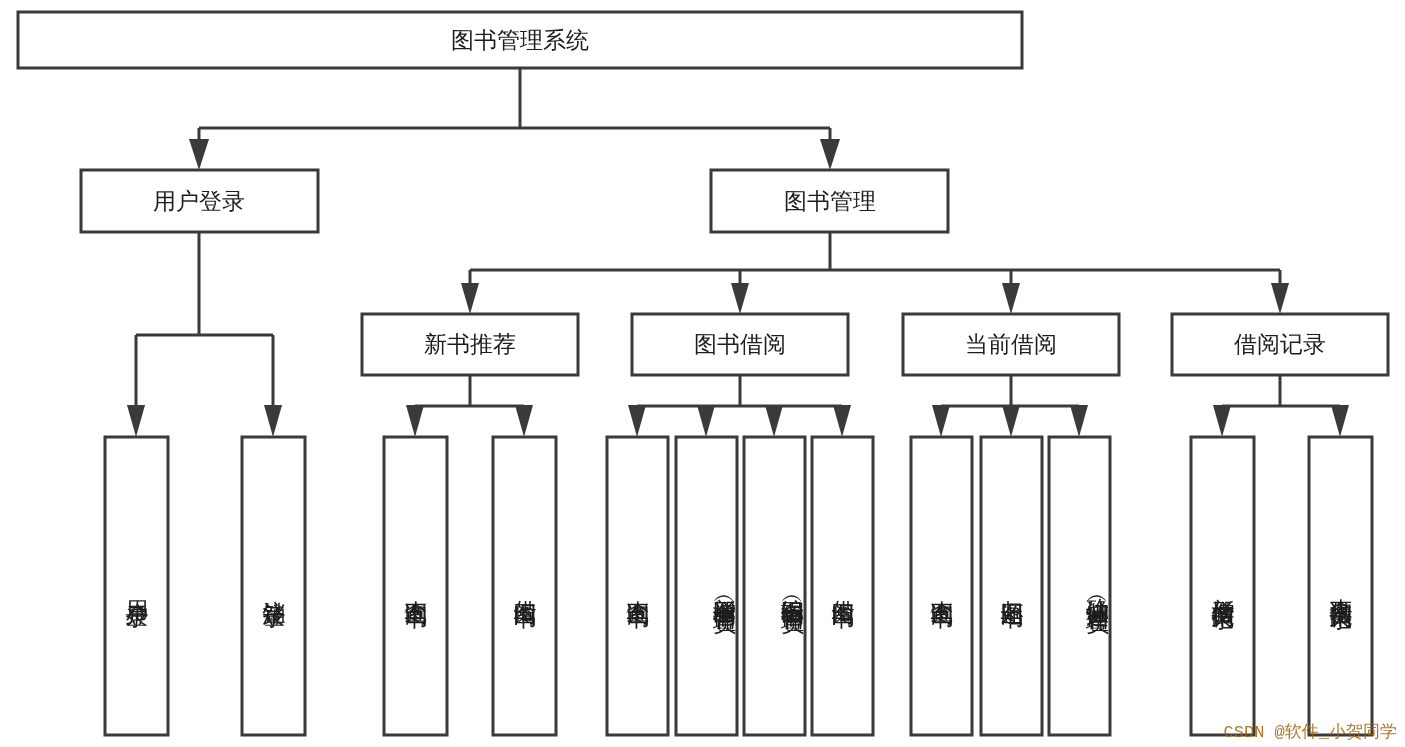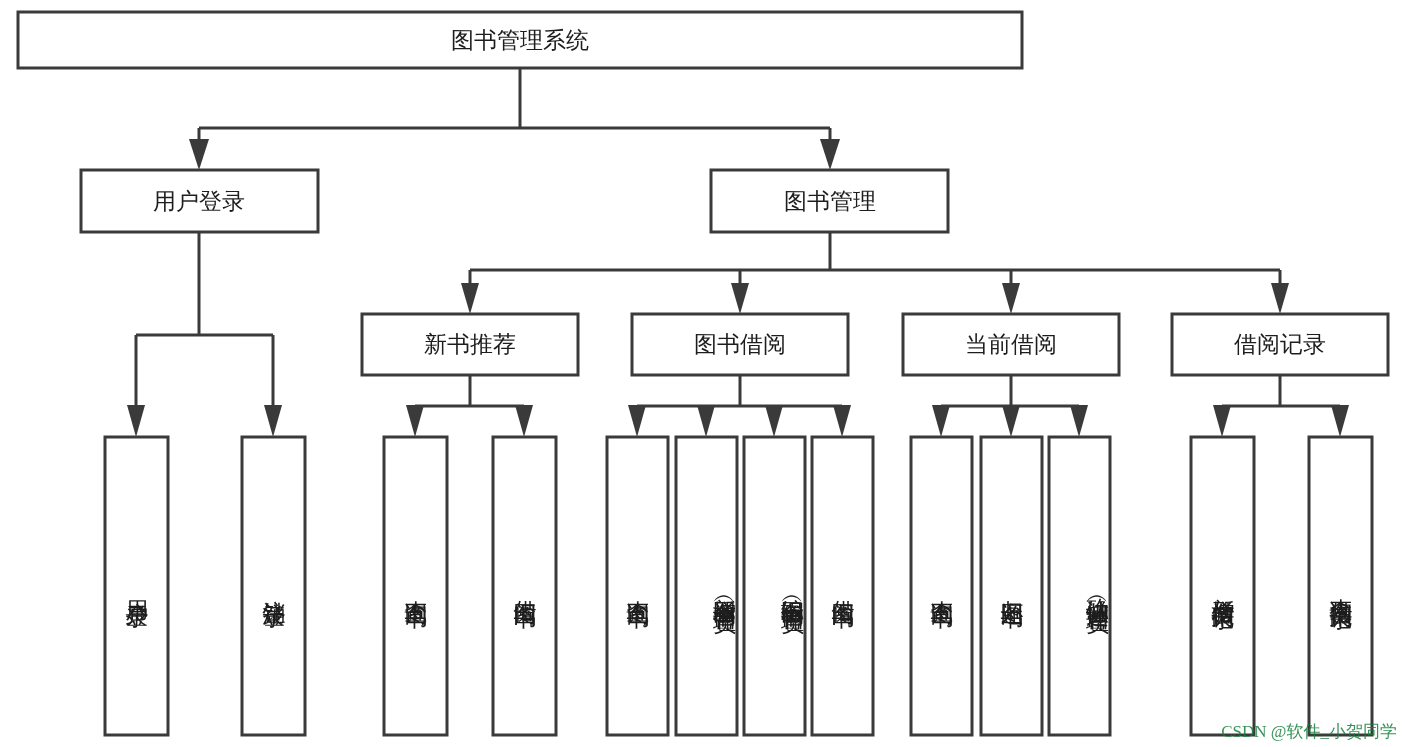--- a/index.html
+++ b/index.html
@@ -67,23 +67,23 @@
     display: flex;
     align-items: center;
     justify-content: center;
     white-space: nowrap;
     pointer-events: none;
   }
   #watermark {
     position: absolute;
     right: 8px;
     bottom: 4px;
-    font-family: Liberation Serif, serif;
+    font-family: Liberation Mono, monospace;
     font-size: 17px;
-    color: #15803d;
+    color: #a16207;
     opacity: 0.85;
     white-space: nowrap;
   }
 </style>
 </head>
 <body>
 
 <div id="diagram-root">
 
   <svg id="tree-svg" viewBox="0 0 1405 747">

